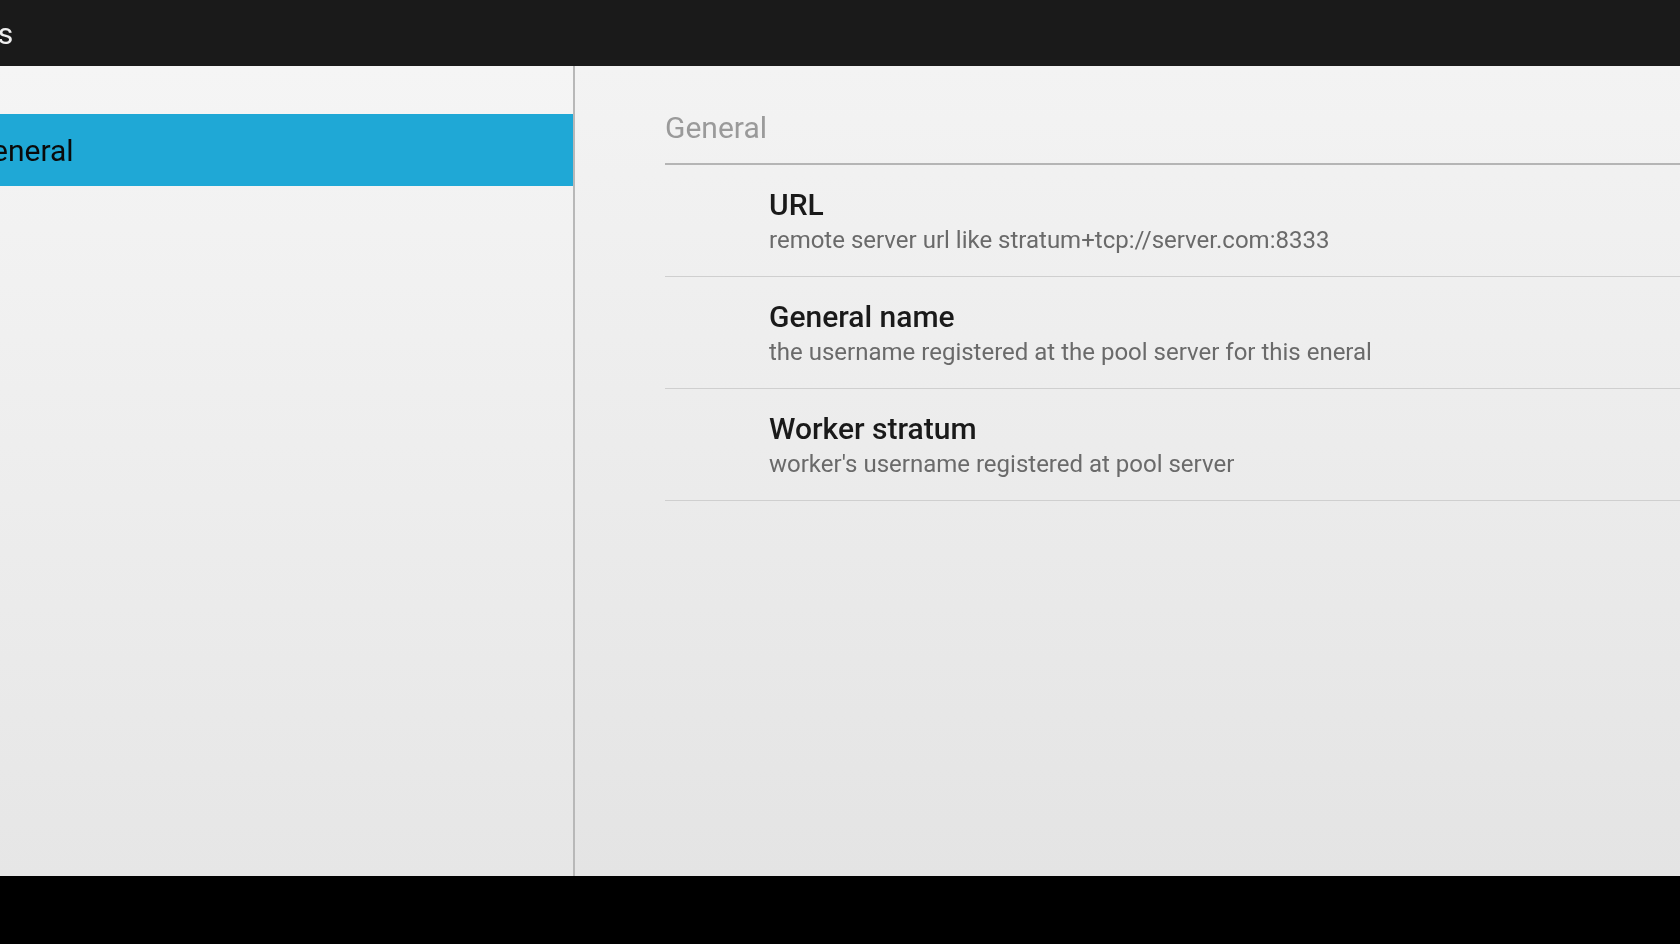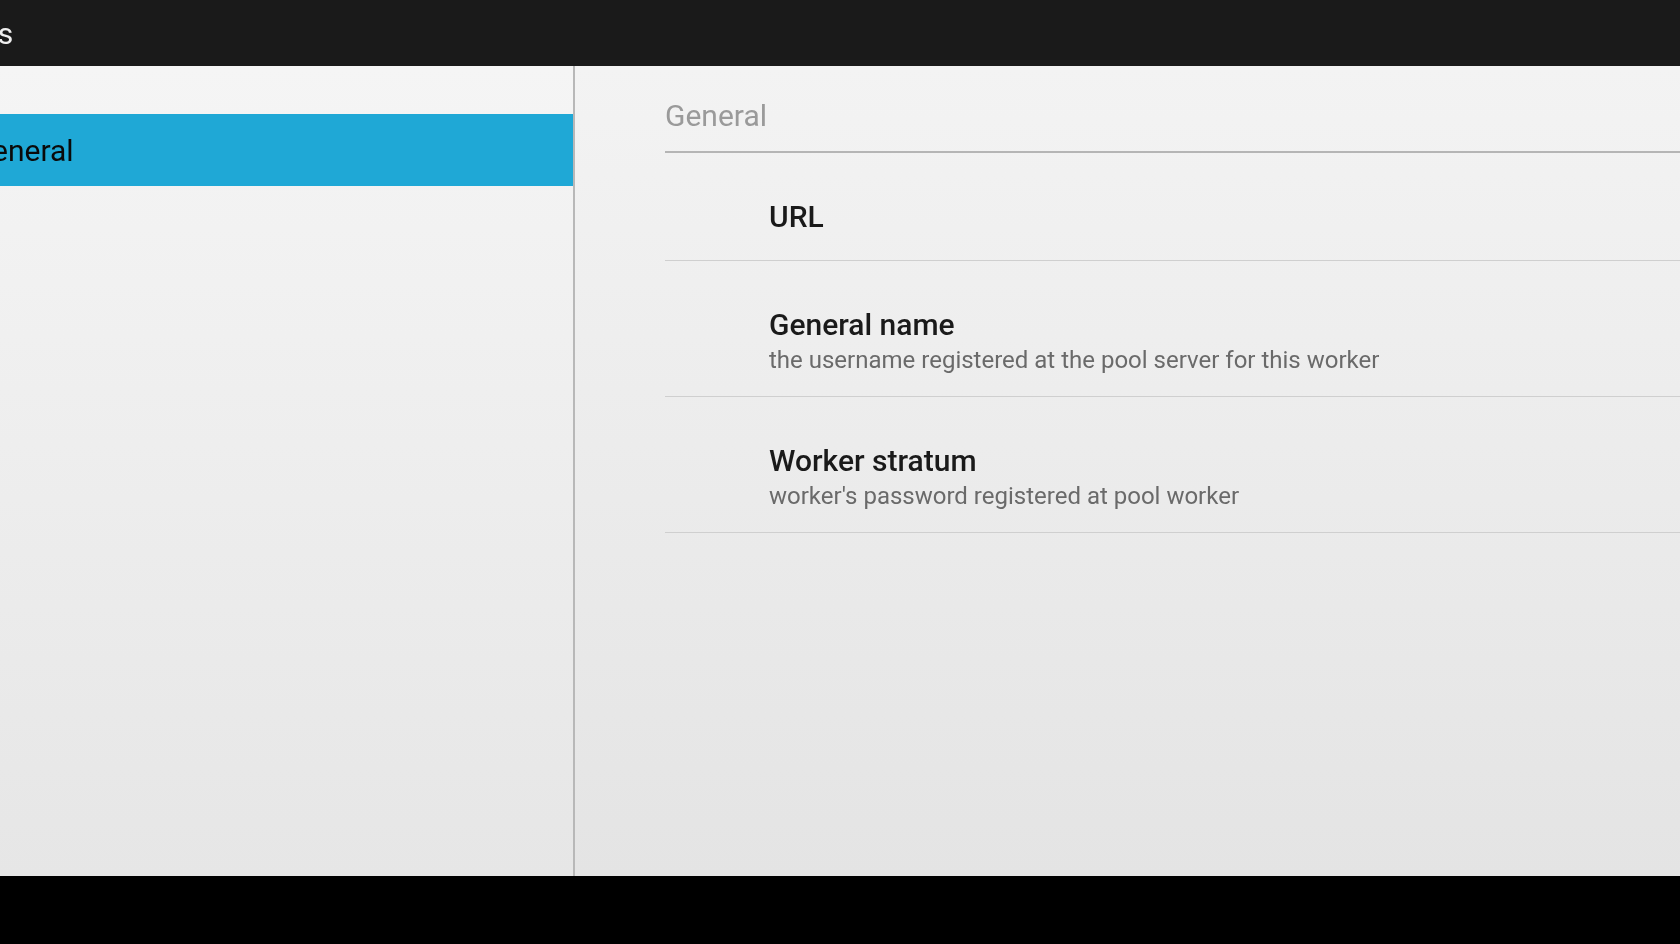--- a/index.html
+++ b/index.html
@@ -73,41 +73,40 @@
   .sidebar-item.selected {
     background: #1fa8d6;
     color: #0a0a0a;
   }
   .sidebar-item span {
     margin-left: -8px;
   }
 
   .content {
     flex: 1;
-    padding: 32px 0 0 90px;
+    padding: 44px 0 0 90px;
   }
   .section-header {
     font-size: 30px;
     color: #9a9a9a;
     font-weight: 400;
     margin-bottom: 18px;
     margin-left: 0;
   }
   .section-divider {
     border: none;
     border-top: 2px solid #b5b5b5;
     margin: 0 0 0 0;
     width: 100%;
   }
   .pref-list { }
   .pref-item {
     padding: 22px 20px 22px 104px;
     border-bottom: 1px solid #cfcfcf;
     cursor: pointer;
-    margin-top: 24px;
   }
   .pref-title {
     font-size: 30px;
     color: #1a1a1a;
     font-weight: 500;
     margin-bottom: 4px;
   }
   .pref-summary {
     font-size: 24px;
     color: #6a6a6a;
@@ -132,30 +131,31 @@
     </div>
 
     <div class="content">
       <div class="section-header">General</div>
       <hr class="section-divider">
 
       <div class="pref-list">
 
         <div class="pref-item">
           <div class="pref-title">URL</div>
+          <div class="pref-summary">remote server url like stratum+tcp://server.com:8333</div>
         </div>
 
         <div class="pref-item">
           <div class="pref-title">General name</div>
-          <div class="pref-summary">the username registered at the pool server for this worker</div>
+          <div class="pref-summary">the username registered at the pool server for this eneral</div>
         </div>
 
         <div class="pref-item">
           <div class="pref-title">Worker stratum</div>
-          <div class="pref-summary">worker's password registered at pool worker</div>
+          <div class="pref-summary">worker's username registered at pool server</div>
         </div>
 
       </div>
     </div>
 
   </div>
 
   <div class="black-bars black-bottom"></div>
 </div>
 

